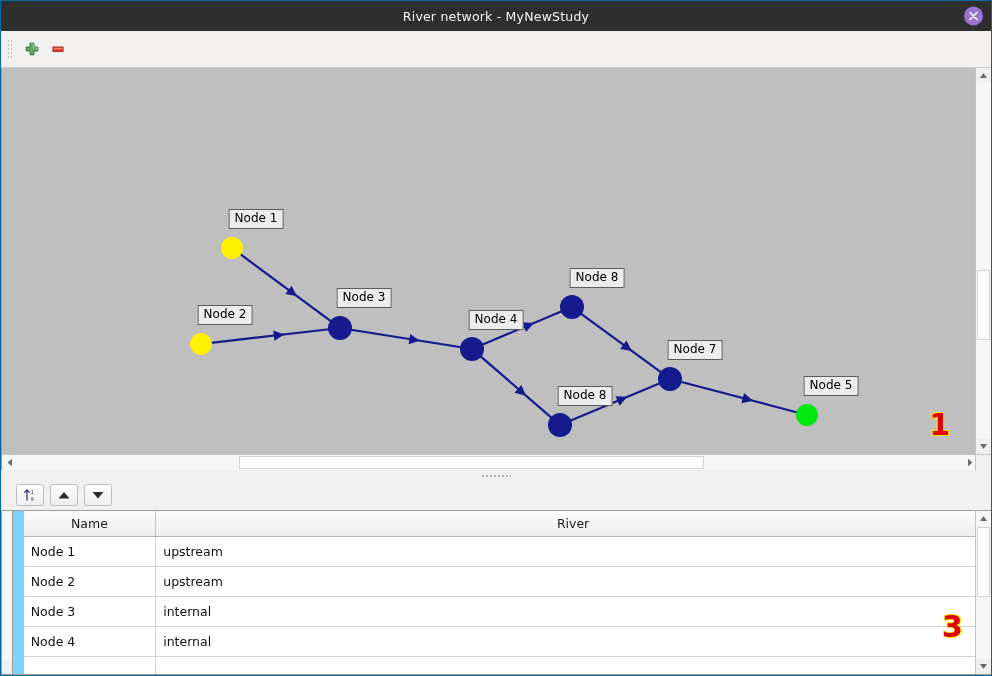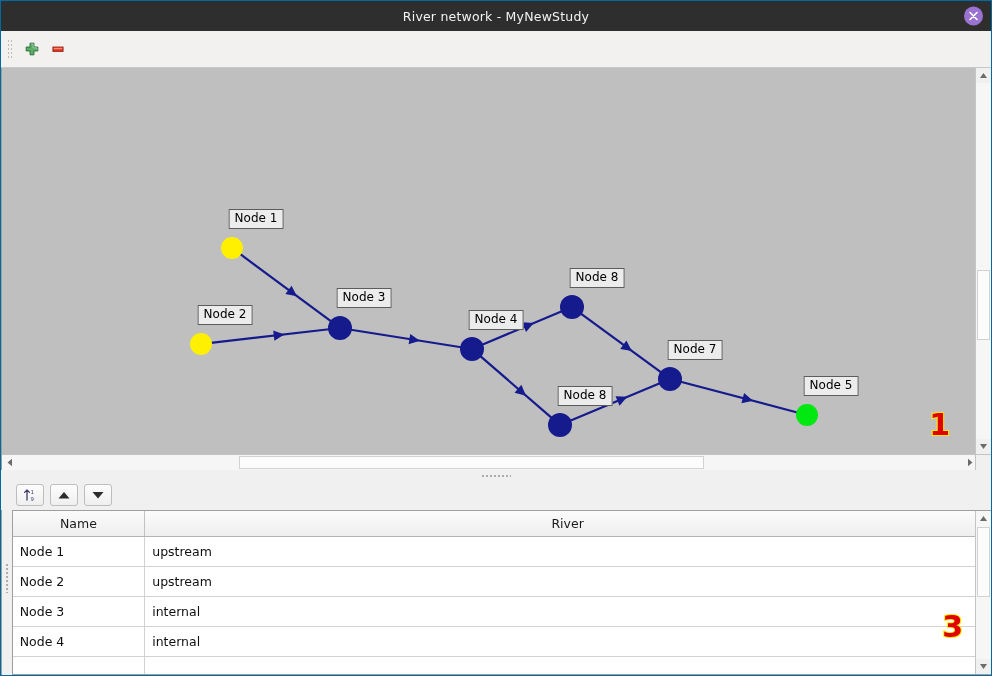--- a/index.html
+++ b/index.html
@@ -249,20 +249,21 @@
     padding: 0;
   }
   .table-area {
     flex: 1 1 auto;
     position: relative;
     background: #7dd3fc;
     border: 1px solid #9e9e9e;
     border-right: none;
     overflow: hidden;
     min-height: 0;
+    padding-left: 11px;
   }
   table.grid {
     border-collapse: collapse;
     table-layout: fixed;
     width: 100%;
     font-size: 12.5px;
   }
   table.grid th {
     background: linear-gradient(#fbfbfb, #eeeeee);
     border-right: 1px solid #c2c2c2;

